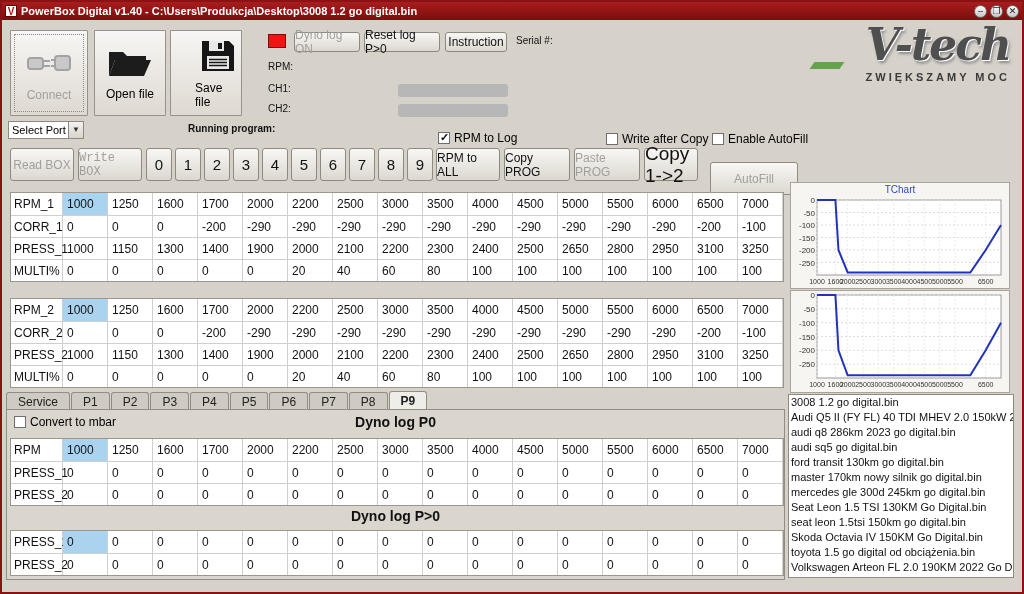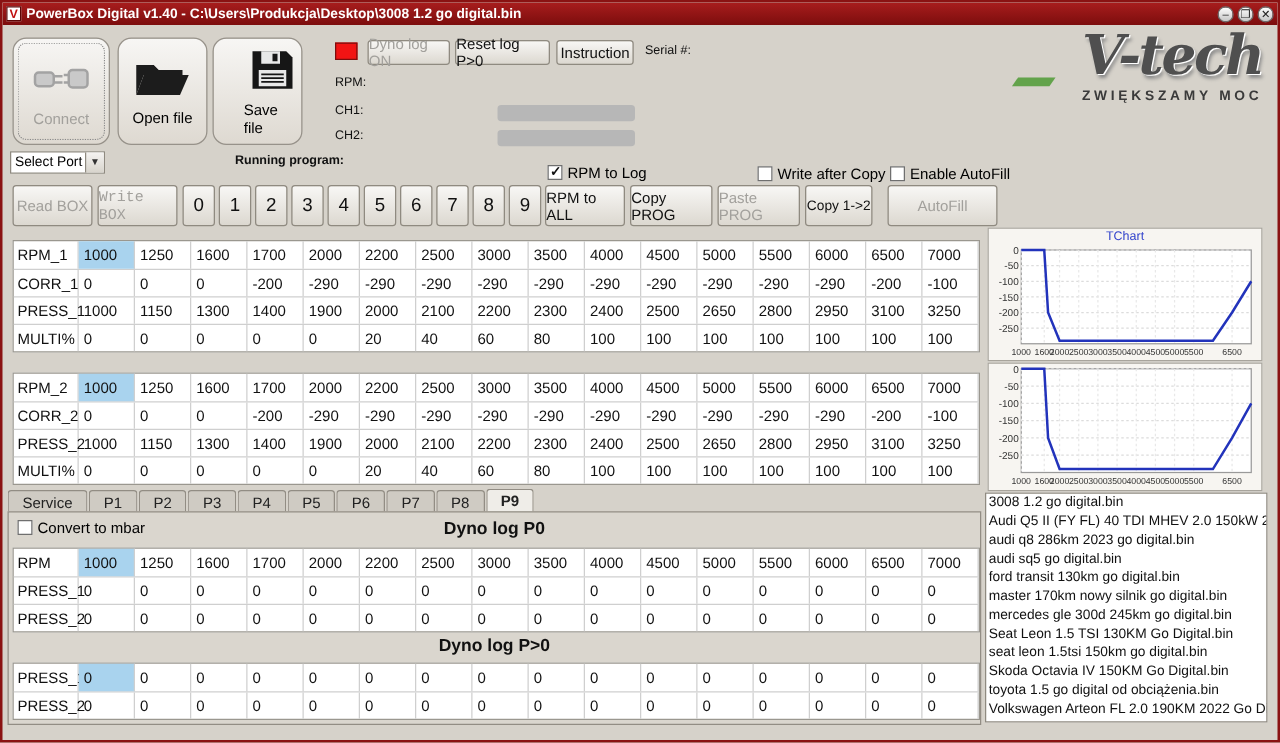--- a/index.html
+++ b/index.html
@@ -16,21 +16,21 @@
   .title-icon { width:12px; height:12px; background:#fff; color:#c01212; font-weight:bold;
     font-size:10px; line-height:11px; text-align:center; margin-right:4px; border:1px solid #5c0606; }
   .title-text { color:#fff; font-size:11px; font-weight:bold; flex:1; white-space:nowrap; overflow:hidden; }
   .winbtn { width:13px; height:13px; border-radius:50%; background:linear-gradient(#fdfdfd,#c6c6c6);
     border:1px solid #6e6e6e; color:#222; font-size:9px; line-height:11px; text-align:center; margin-left:3px; cursor:pointer; }
   
   .btn { position:absolute; background:linear-gradient(#f8f7f5,#dcd8d0); border:1px solid #8f8a80;
     border-radius:3px; font-size:12px; display:flex; align-items:center; justify-content:center; cursor:pointer; color:#111; }
   .btn.disabled { color:#a2a09c; }
   .bigbtn { position:absolute; top:28px; height:86px; background:linear-gradient(#f7f6f4,#ded9d1);
-    border:1px solid #97928a; border-radius:11px; display:flex; flex-direction:column; align-items:center;
+    border:1px solid #97928a; border-radius:1px; display:flex; flex-direction:column; align-items:center;
     justify-content:center; gap:7px; font-size:12px; cursor:pointer; }
   .bigbtn.focusring { outline:1px dotted #8a8a8a; outline-offset:-5px; }
   .graytext { color:#a2a09c; }
   
   .lbl { position:absolute; font-size:10px; color:#111; white-space:nowrap; }
   .lbl.bold { font-weight:bold; }
   .redsq { position:absolute; left:266px; top:32px; width:18px; height:14px; background:#f21414; border:1px solid #7c0d0d; }
   .bar { position:absolute; width:110px; height:13px; background:#b7b7b7; border-radius:3px; }
   .combo { position:absolute; left:6px; top:119px; width:76px; height:18px; background:#fff;
     border:1px solid #8f8a80; font-size:11px; display:flex; align-items:stretch; cursor:pointer; }
@@ -149,22 +149,22 @@
 <div class="btn" style="left:231px; top:146px; width:26px; height:33px; font-size:15px;">3</div>
 <div class="btn" style="left:260px; top:146px; width:26px; height:33px; font-size:15px;">4</div>
 <div class="btn" style="left:289px; top:146px; width:26px; height:33px; font-size:15px;">5</div>
 <div class="btn" style="left:318px; top:146px; width:26px; height:33px; font-size:15px;">6</div>
 <div class="btn" style="left:347px; top:146px; width:26px; height:33px; font-size:15px;">7</div>
 <div class="btn" style="left:376px; top:146px; width:26px; height:33px; font-size:15px;">8</div>
 <div class="btn" style="left:405px; top:146px; width:26px; height:33px; font-size:15px;">9</div>
 <div class="btn" style="left:434px; top:146px; width:64px; height:33px;">RPM to ALL</div>
 <div class="btn" style="left:502px; top:146px; width:66px; height:33px;">Copy PROG</div>
 <div class="btn disabled" style="left:572px; top:146px; width:66px; height:33px;">Paste PROG</div>
-<div class="btn" style="left:642px; top:146px; width:54px; height:33px; font-size:11px;">Copy 1-&gt;2</div>
-<div class="btn disabled" style="left:708px; top:146px; width:88px; height:33px;">AutoFill</div>
+<div class="btn" style="left:642px; top:146px; width:54px; height:33px; font-size:19px;">Copy 1-&gt;2</div>
+<div class="btn disabled" style="left:708px; top:160px; width:88px; height:33px;">AutoFill</div>
 
 <div class="logo">
   <div class="logo-text">V-tech</div>
   <div class="logo-accent"></div>
   <div class="logo-tag">ZWIĘKSZAMY MOC</div>
 </div>
 
 <div class="dtable" style="left:8px; top:190px;">
     <div class="trow">
       <div class="tlabel">RPM_1</div>

